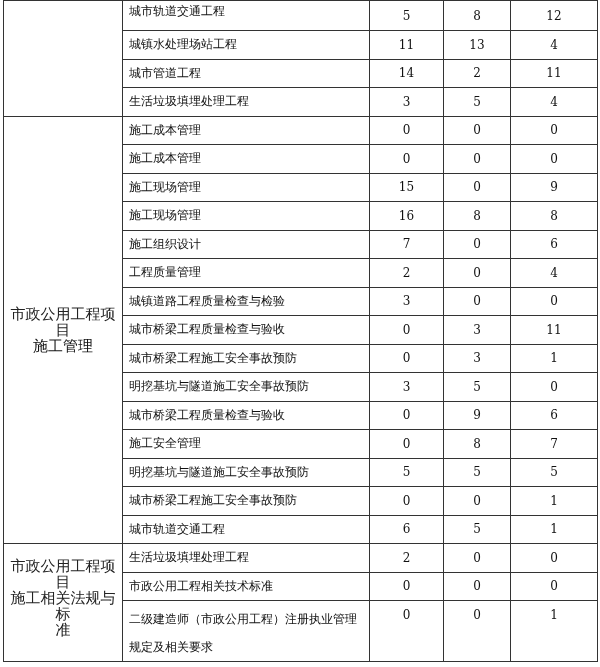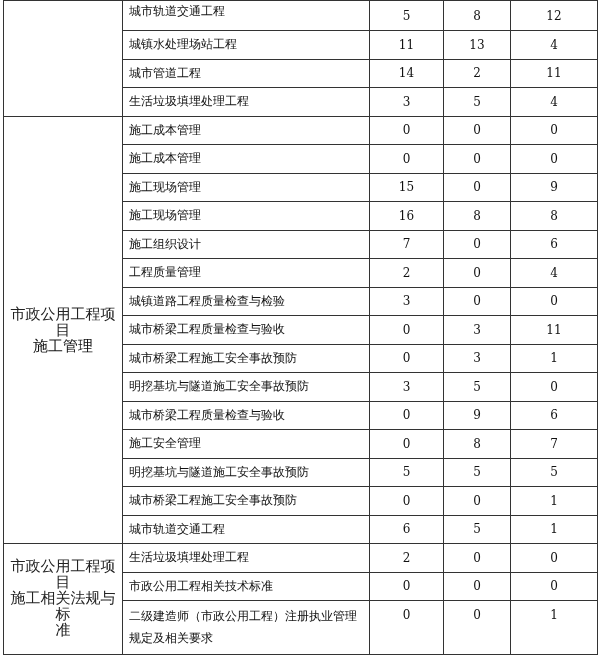--- a/index.html
+++ b/index.html
@@ -9,21 +9,21 @@
           width: 594px; table-layout: fixed; }
   td { border: 1.5px solid #333; font-size: 12px; padding: 0 6px; vertical-align: middle;
        white-space: nowrap; }
   td.cat { text-align: center; font-size: 15px; line-height: 16px; white-space: normal; padding: 0 6px; }
   td.cat .l1 { color: #222; }
   td.topic { text-align: left; }
   td.num { text-align: center; font-family: "DejaVu Serif", serif; font-size: 12px; }
   tr.r { height: 28.5px; }
   tr.r.first { height: 30px; }
   tr.tall { height: 54px; }
-  tr.tall td.topic { white-space: normal; line-height: 22px; vertical-align: top; padding-top: 4px; }
+  tr.tall td.topic { white-space: normal; line-height: 28px; vertical-align: top; padding-top: 4px; }
   tr.tall td.num { vertical-align: top; padding-top: 7px; }
   td.topic.clip { vertical-align: top; padding-top: 2px; }
 </style>
 </head>
 <body>
 
 <table>
   <colgroup>
     <col style="width:119px">
     <col style="width:247px">

